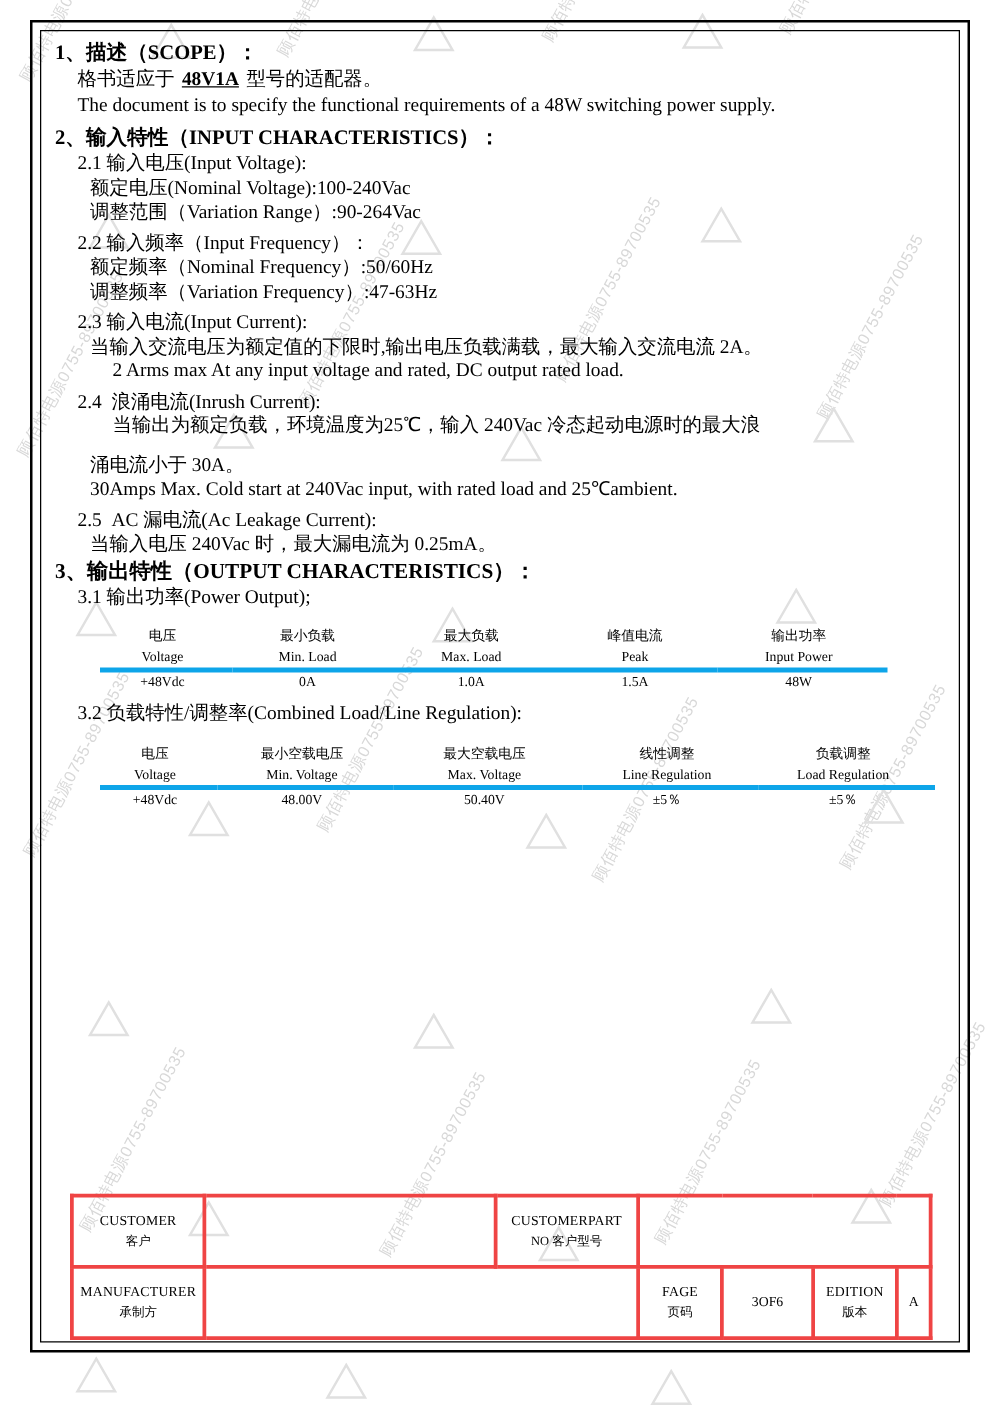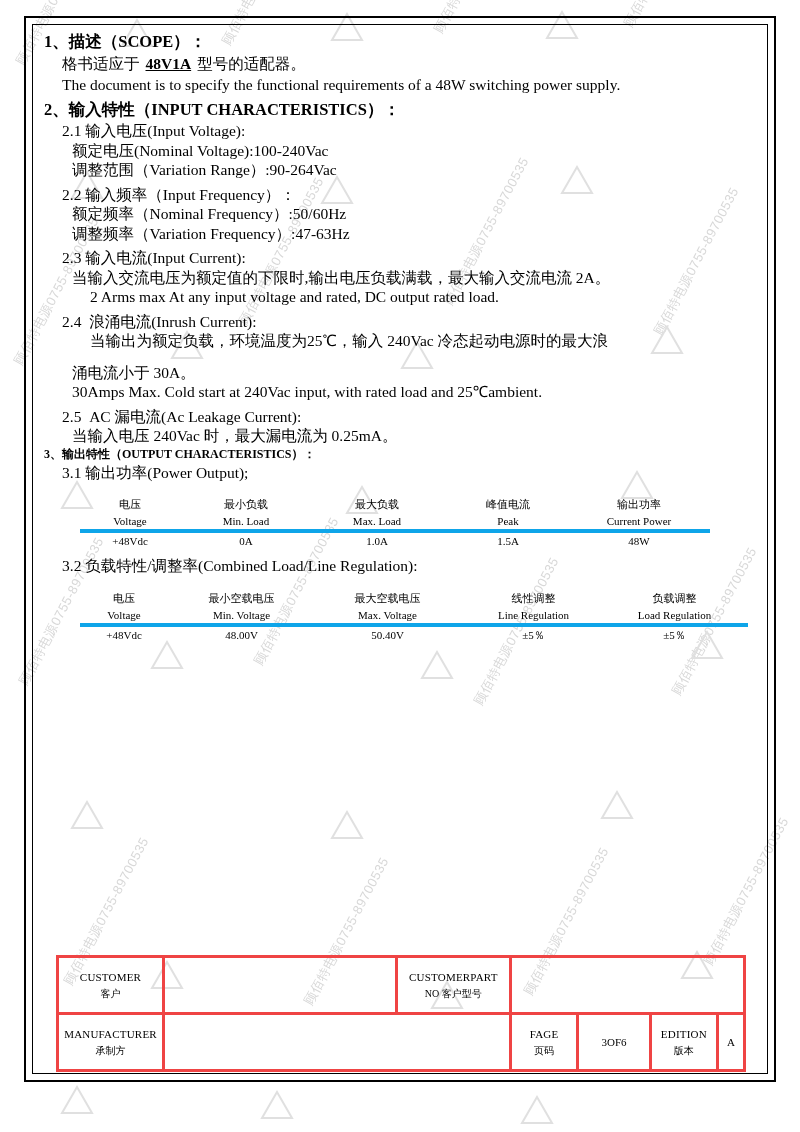--- a/index.html
+++ b/index.html
@@ -269,21 +269,21 @@
     <div class="lvl3">当输出为额定负载，环境温度为25℃，输入 240Vac 冷态起动电源时的最大浪</div>
     <div class="lvl2">涌电流小于 30A。</div>
     <div class="lvl2 blk">30Amps Max. Cold start at 240Vac input, with rated load and 25℃ambient.</div>
 
     <div class="lvl1">
       <span>2.5</span>
       &nbsp;<span>AC 漏电流(Ac Leakage Current):</span>
     </div>
     <div class="lvl2">当输入电压 240Vac 时，最大漏电流为 0.25mA。</div>
 
-    <div class="h-line" style="font-size:12px;margin-top:4px;">
+    <div class="h-line" style="font-size:17px;margin-top:4px;">
       <span>3、</span><span>输出特性（</span><span class="eng">OUTPUT CHARACTERISTICS</span><span>）：</span>
     </div>
 
     <div class="lvl1">
       <span>3.1</span>
       <span>输出功率(Power Output);</span>
     </div>
     <table class="spec">
       <tbody>
           <tr class="cn-row">
@@ -291,21 +291,21 @@
         <td class="c" style="width:120px">最小负载</td>
         <td class="c" style="width:130px">最大负载</td>
         <td class="c" style="width:120px">峰值电流</td>
         <td class="c" style="width:130px">输出功率</td>
       </tr>
       <tr class="hdr">
         <td class="c">Voltage</td>
         <td class="c">Min. Load</td>
         <td class="c">Max. Load</td>
         <td class="c">Peak</td>
-        <td class="c">Current Power</td>
+        <td class="c">Input Power</td>
       </tr>
       <tr>
         <td class="c">+48Vdc</td>
         <td class="c">0A</td>
         <td class="c">1.0A</td>
         <td class="c">1.5A</td>
         <td class="c">48W</td>
       </tr>
     </tbody>
       </table>

